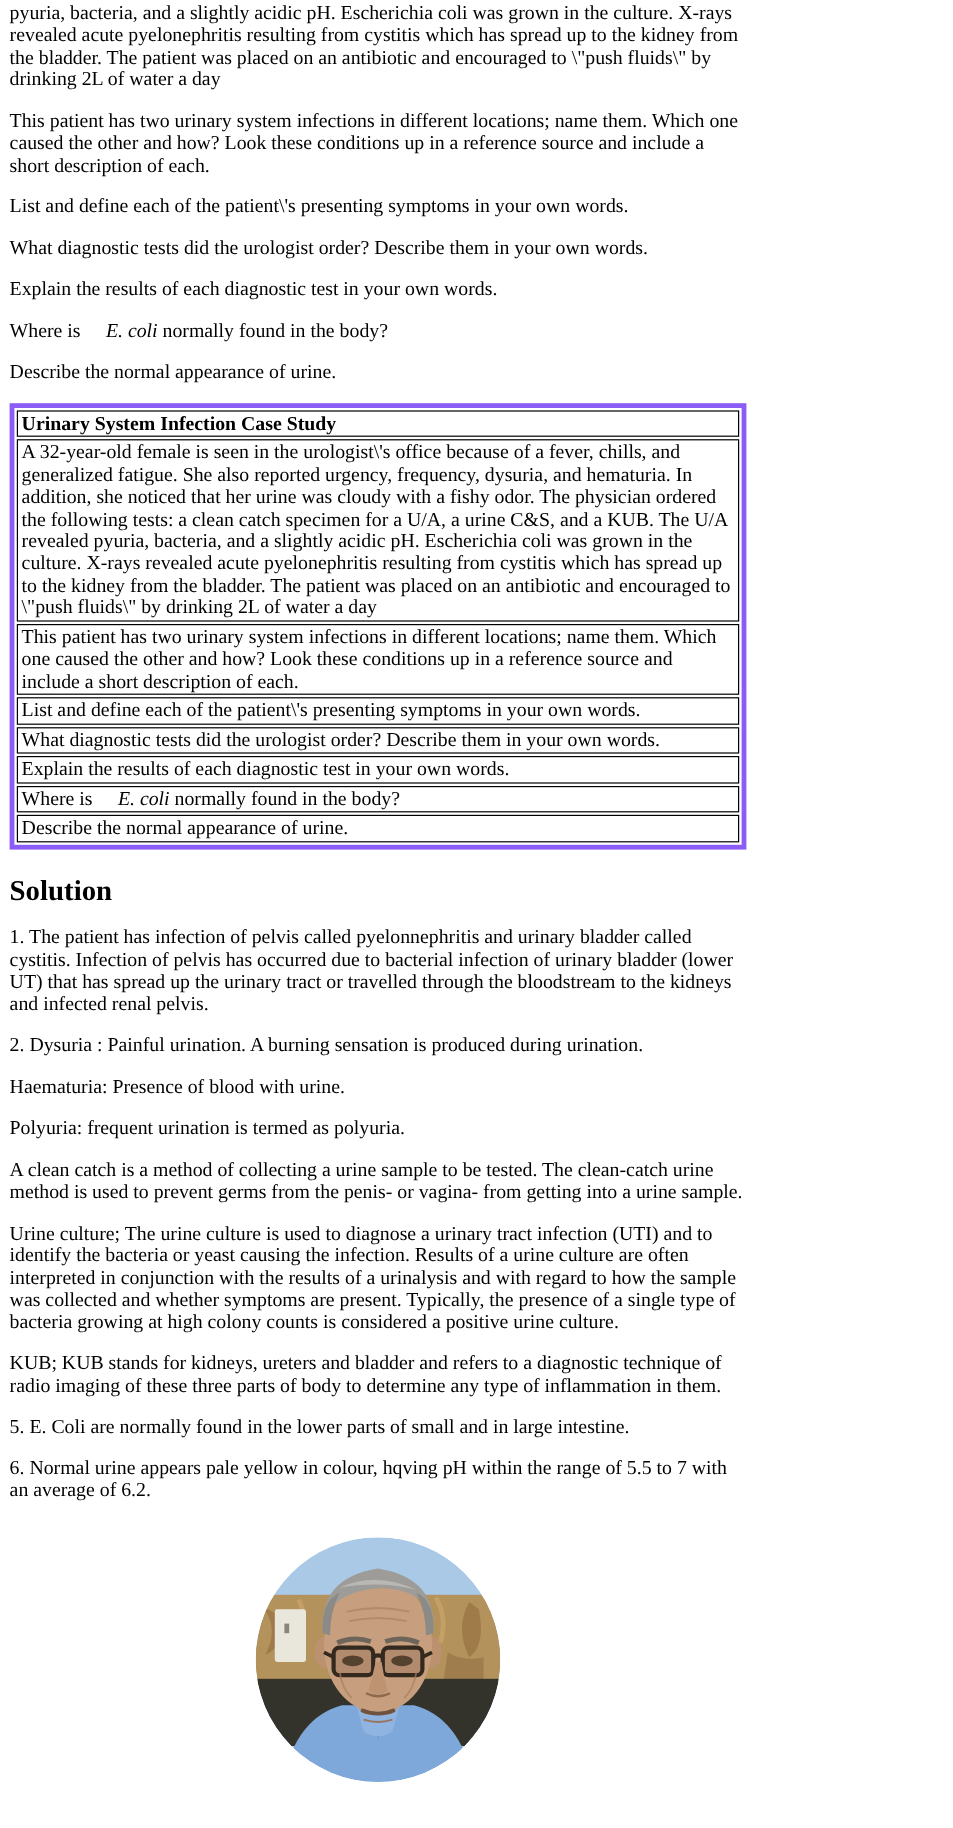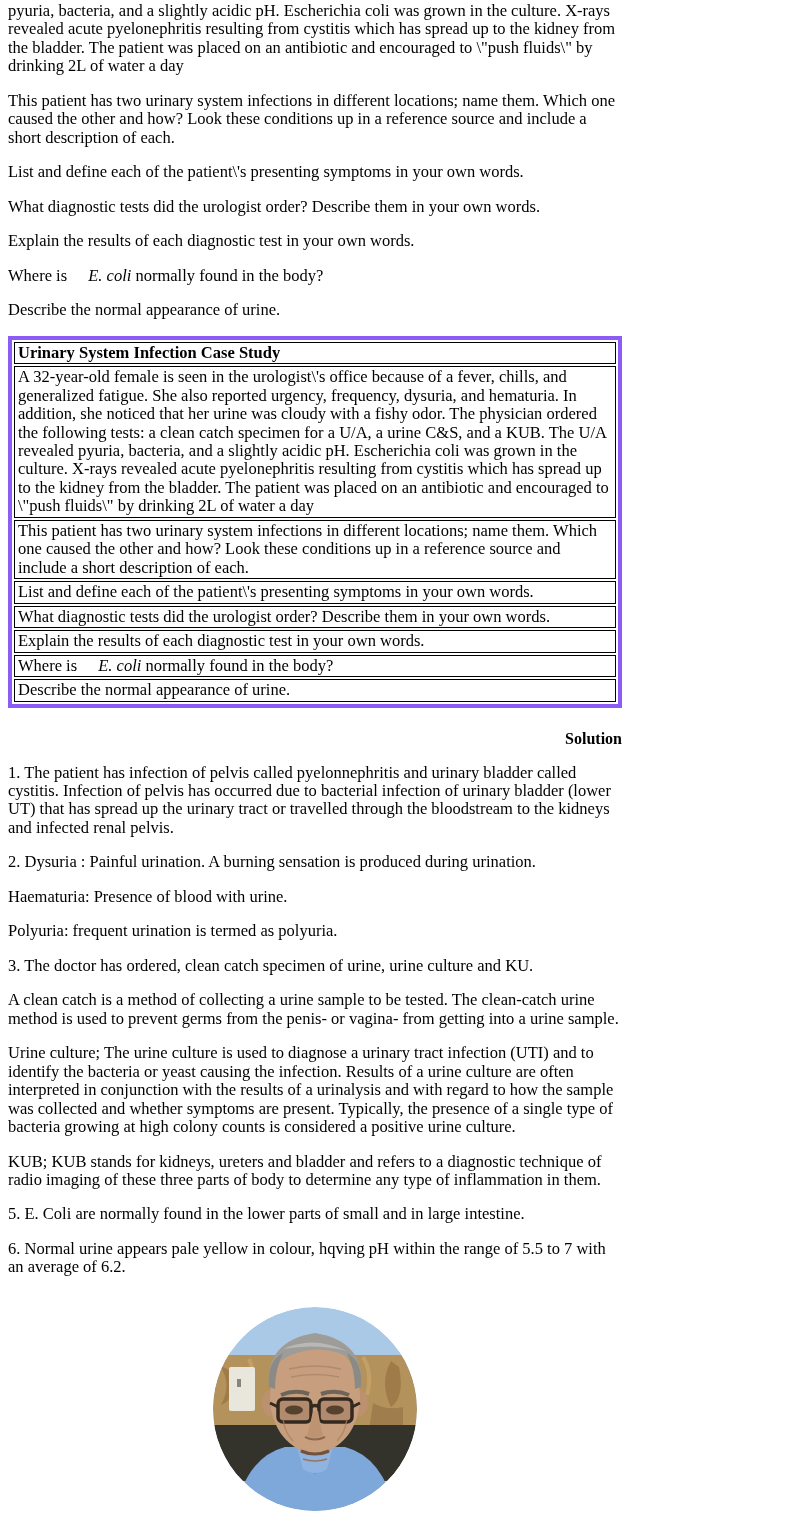--- a/index.html
+++ b/index.html
@@ -22,24 +22,23 @@
     font-size:16.5px;
     margin:14px 0 0 0;
   }
   .case-table td{
     border:1px solid #000;
     padding:1px 3px;
     vertical-align:top;
   }
   .case-table td.title-cell{font-weight:bold;}
   h2.solution{
-    font-size:16px;
+    font-size:24px;
     font-weight:bold;
     margin:22px 0 16px 0;
-    text-align:right;
   }
   .avatar-wrap{
     text-align:center;
     margin-top:30px;
   }
   .avatar{
     display:inline-block;
     width:204px;
     height:204px;
     border-radius:50%;
@@ -100,21 +99,20 @@
       </tr>
     </tbody>
   </table>
 
   <h2 class="solution">Solution</h2>
 
   <p>1. The patient has infection of pelvis called pyelonnephritis and urinary bladder called cystitis. Infection of pelvis has occurred due to bacterial infection of urinary bladder (lower UT) that has spread up the urinary tract or travelled through the bloodstream to the kidneys and infected renal pelvis.</p>
   <p>2. Dysuria : Painful urination. A burning sensation is produced during urination.</p>
   <p>Haematuria: Presence of blood with urine.</p>
   <p>Polyuria: frequent urination is termed as polyuria.</p>
-  <p>3. The doctor has ordered, clean catch specimen of urine, urine culture and KU.</p>
   <p>A clean catch is a method of collecting a urine sample to be tested. The clean-catch urine method is used to prevent germs from the penis- or vagina- from getting into a urine sample.</p>
   <p>Urine culture; The urine culture is used to diagnose a urinary tract infection (UTI) and to identify the bacteria or yeast causing the infection. Results of a urine culture are often interpreted in conjunction with the results of a urinalysis and with regard to how the sample was collected and whether symptoms are present. Typically, the presence of a single type of bacteria growing at high colony counts is considered a positive urine culture.</p>
   <p>KUB; KUB stands for kidneys, ureters and bladder and refers to a diagnostic technique of radio imaging of these three parts of body to determine any type of inflammation in them.</p>
   <p>5. E. Coli are normally found in the lower parts of small and in large intestine.</p>
   <p>6. Normal urine appears pale yellow in colour, hqving pH within the range of 5.5 to 7 with an average of 6.2.</p>
 
   <div class="avatar-wrap">
     <span class="avatar">
       <svg width="204" height="204" viewBox="0 0 204 204" xmlns="http://www.w3.org/2000/svg">
         <defs>

